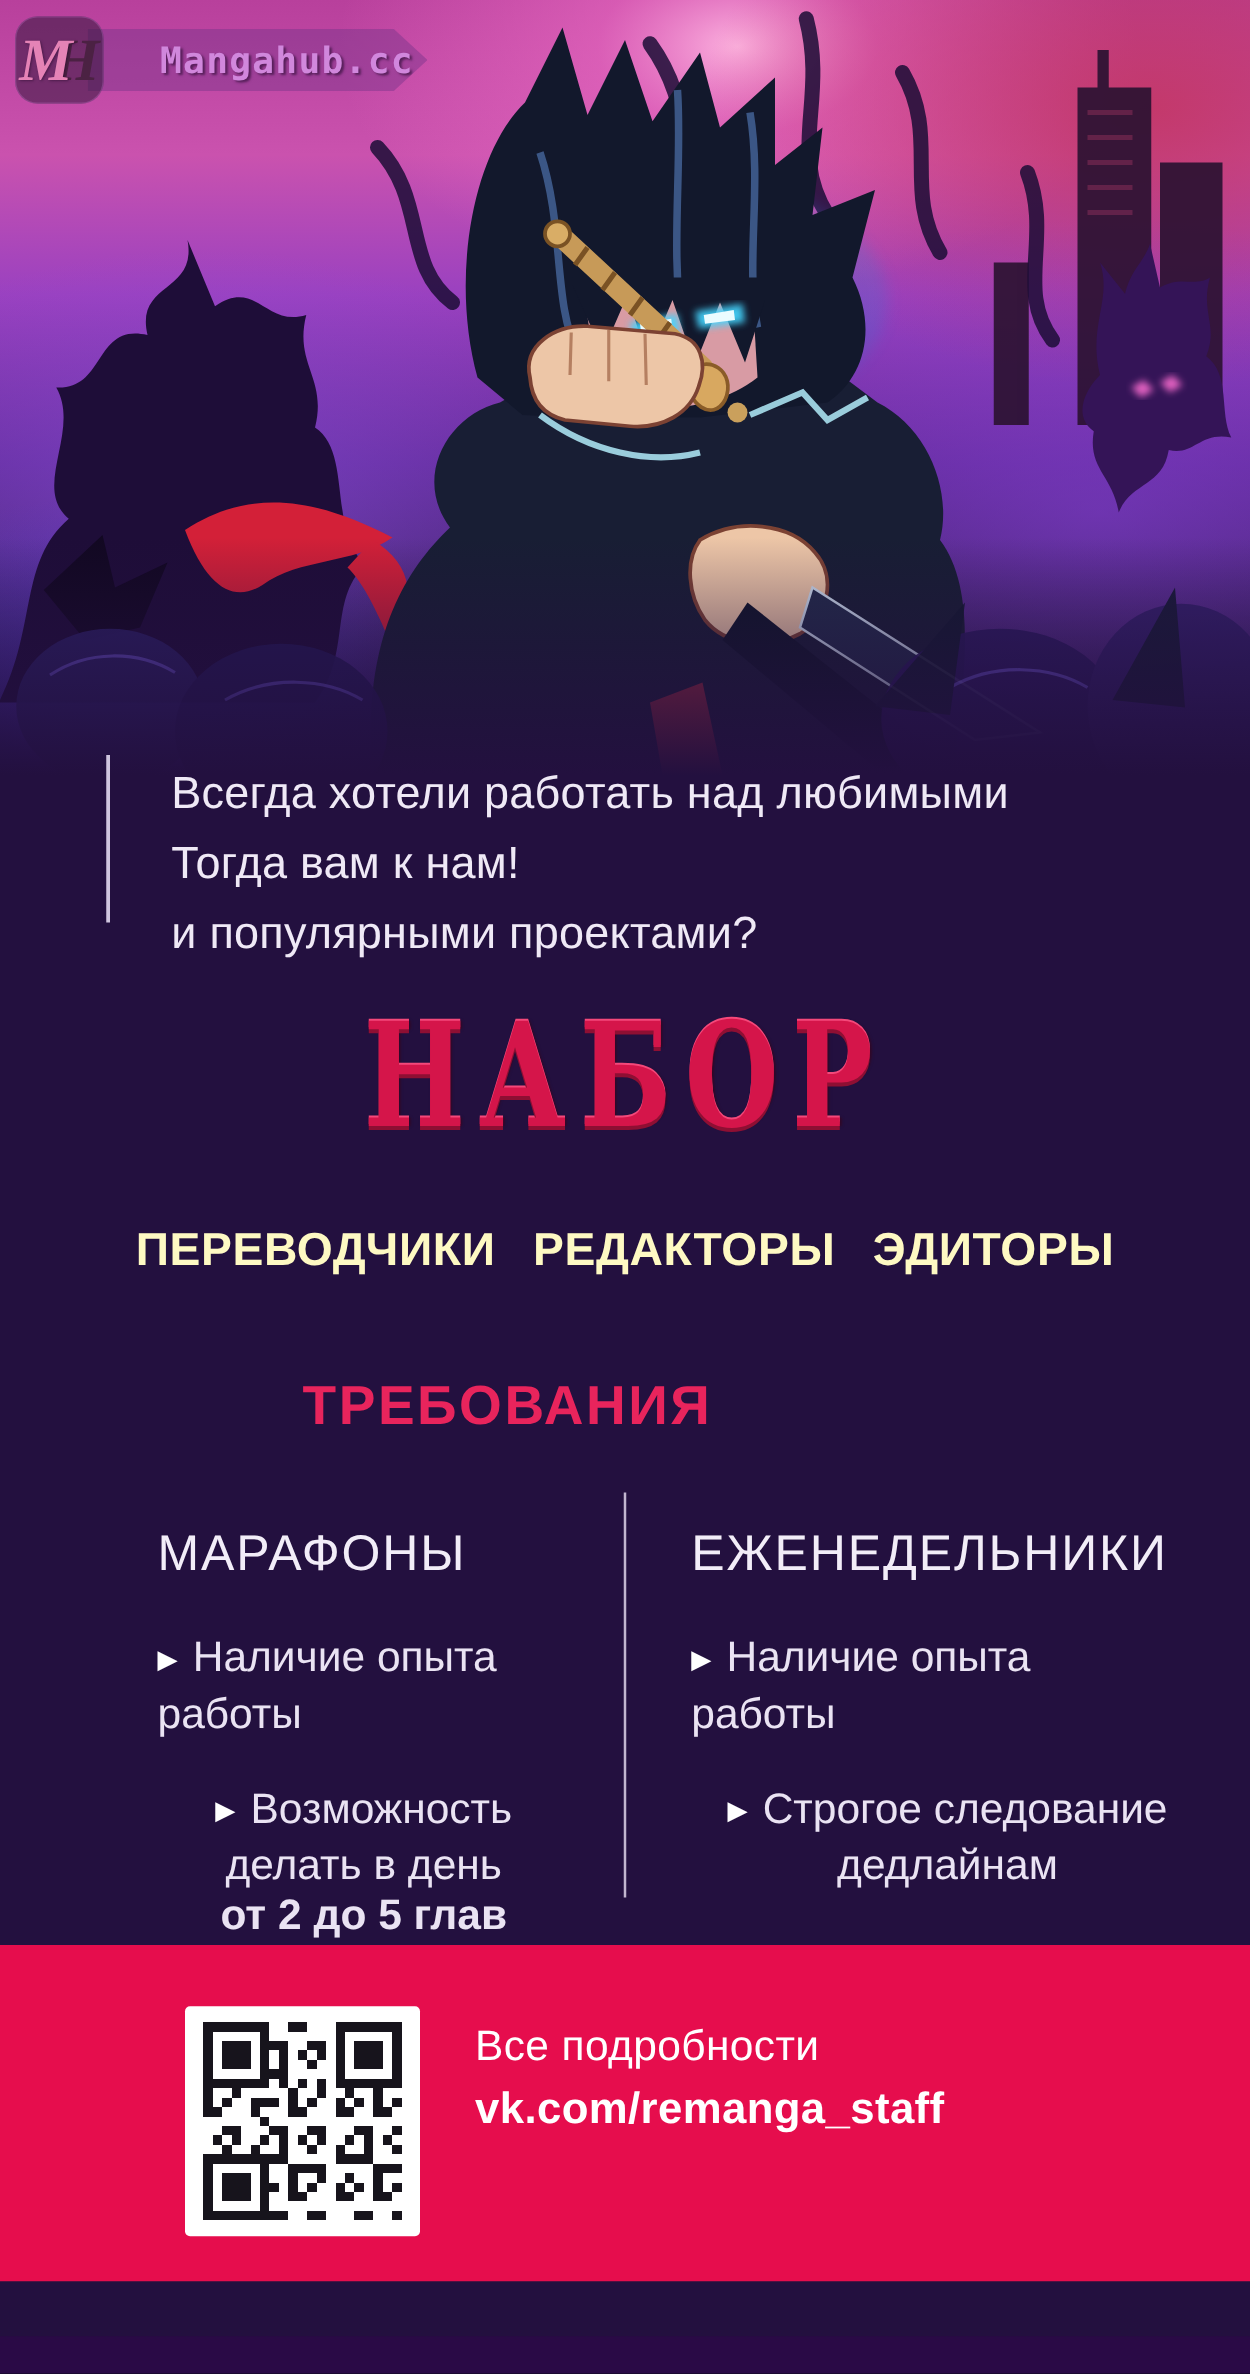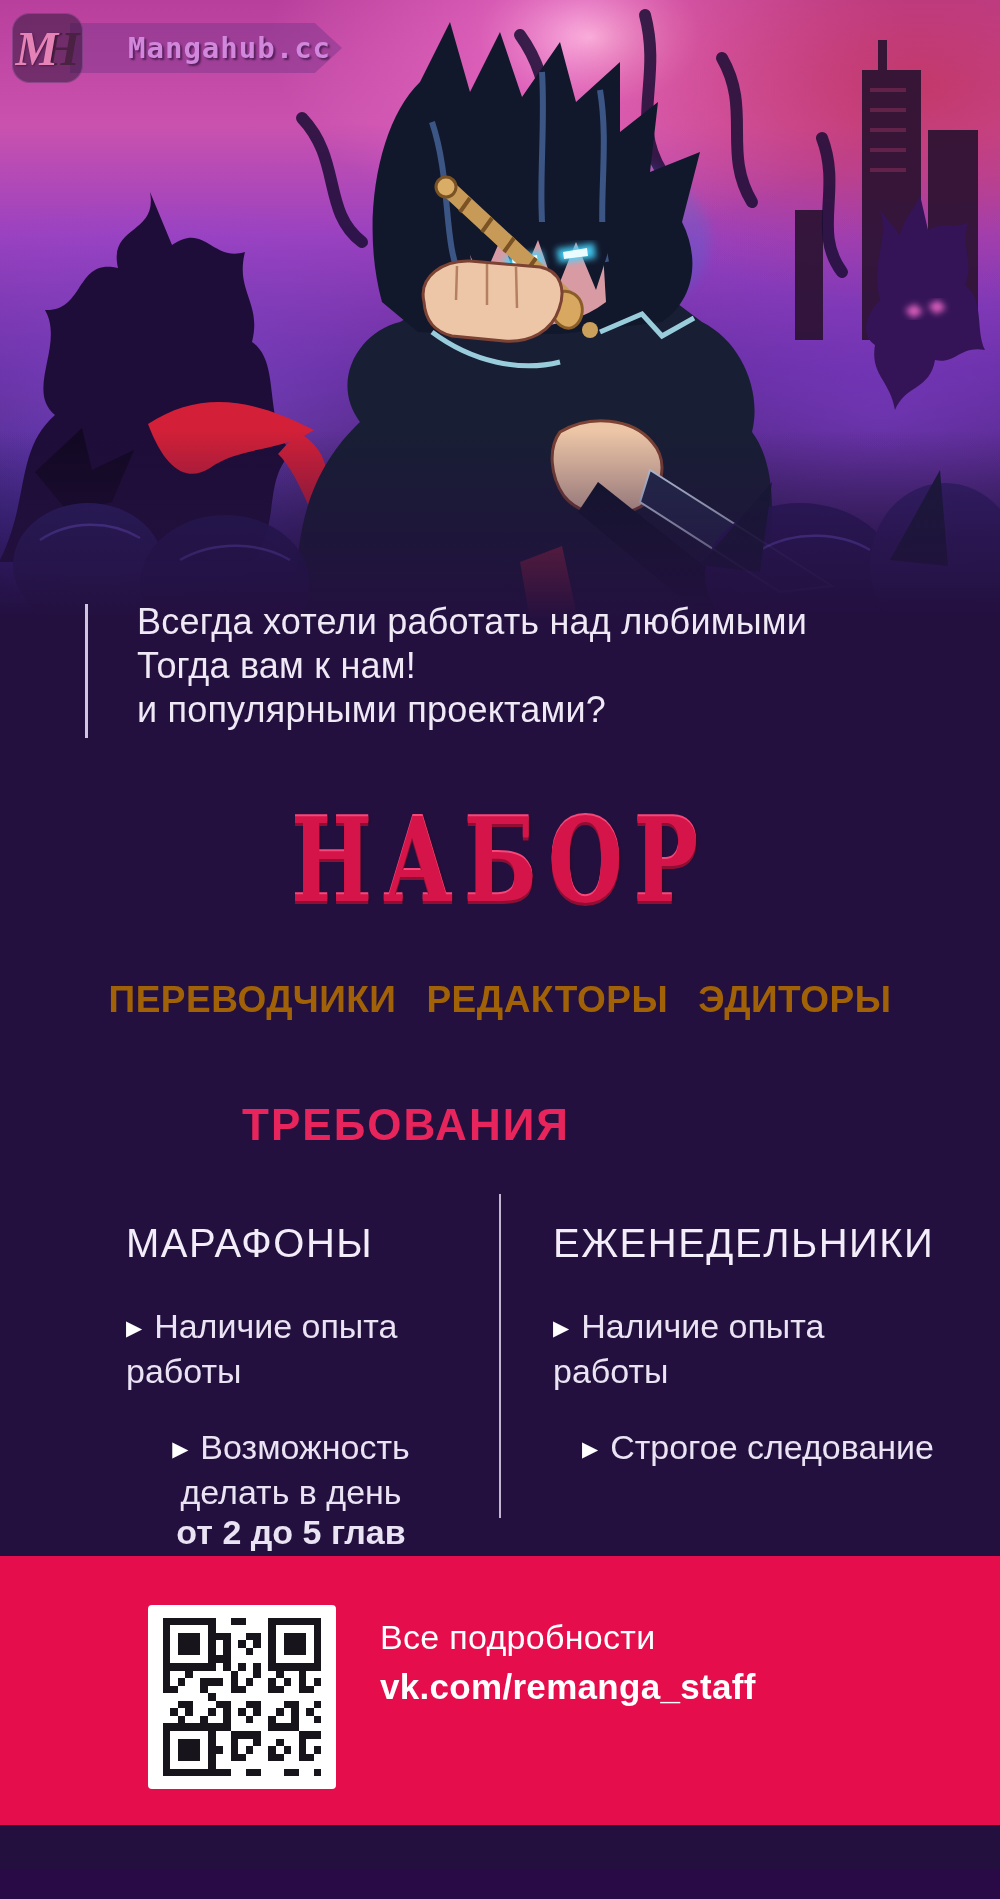--- a/index.html
+++ b/index.html
@@ -28,32 +28,32 @@
   }
   .wm-m{font-family:"Liberation Serif",serif;font-style:italic;font-weight:700;
     font-size:48px;color:#e887b8;margin-right:-16px;z-index:2;text-shadow:1px 1px 2px rgba(30,5,35,.5);}
   .wm-h{font-family:"Liberation Serif",serif;font-style:italic;font-weight:700;
     font-size:48px;color:#45203e;}
   
   .intro{position:absolute;top:600px;left:85px;z-index:4;}
   .intro-bar{position:absolute;left:0;top:4px;width:3px;height:134px;background:#d9d0e8;opacity:.95;}
   .intro-text{margin-left:52px;color:var(--color-text-light,#efe9f6);
     font-size:36px;line-height:44px;letter-spacing:.2px;}
-  .intro-text div{white-space:nowrap;}
+  .intro-text div{white-space:nowrap;margin-top:12px;}
   
   .nabor{
     position:absolute;top:796px;left:0;width:1000px;text-align:center;
     font-family:"DejaVu Serif",serif;font-weight:700;font-size:110px;line-height:130px;
     letter-spacing:14px;color:var(--color-title-red,#d5154a);
     transform:scale(.78,1.05);transform-origin:50% 50%;
     text-shadow:0 3px 0 #8e0f33,0 -2px 0 #f4487a,2px 0 2px rgba(60,0,20,.55);
   }
   
   .roles{position:absolute;top:979px;left:0;width:1000px;display:flex;justify-content:center;gap:30px;
-    color:#a16207;font-weight:700;font-size:37px;letter-spacing:.5px;}
+    color:#fef9c3;font-weight:700;font-size:37px;letter-spacing:.5px;}
   
   .trebovaniya{position:absolute;top:1100px;left:0;width:812px;text-align:center;
     color:var(--color-heading-pink,#e8245c);font-weight:700;font-size:44px;letter-spacing:2px;}
   
   .columns{position:absolute;top:1195px;left:0;width:1000px;height:340px;}
   .col-divider{position:absolute;left:499px;top:-1px;width:2px;height:324px;background:#ded4ea;opacity:.85;}
   .col{position:absolute;top:0;color:#eae3f3;}
   .col-left{left:126px;width:330px;}
   .col-right{left:553px;width:410px;}
   .col-heading{font-size:40px;font-weight:400;letter-spacing:1.5px;color:#f2edf8;
@@ -253,20 +253,21 @@
     </div>
 
     <div class="col col-right">
       <div class="col-heading">ЕЖЕНЕДЕЛЬНИКИ</div>
       <div class="bullet-item">
         <div><span class="tri">▶</span><span>Наличие опыта</span></div>
         <div>работы</div>
       </div>
       <div class="bullet-item">
         <div><span class="tri">▶</span><span>Строгое следование</span></div>
+        <div>дедлайнам</div>
       </div>
     </div>
   </div>
 
   <div class="pink-band">
     <div class="qr-box">
       <svg id="qr-svg" width="168" height="168" viewBox="0 0 178 178" shape-rendering="crispEdges">
           <rect x="5" y="5" width="8" height="8" fill="#17141c"></rect>
           <rect x="13" y="5" width="8" height="8" fill="#17141c"></rect>
           <rect x="21" y="5" width="8" height="8" fill="#17141c"></rect>

